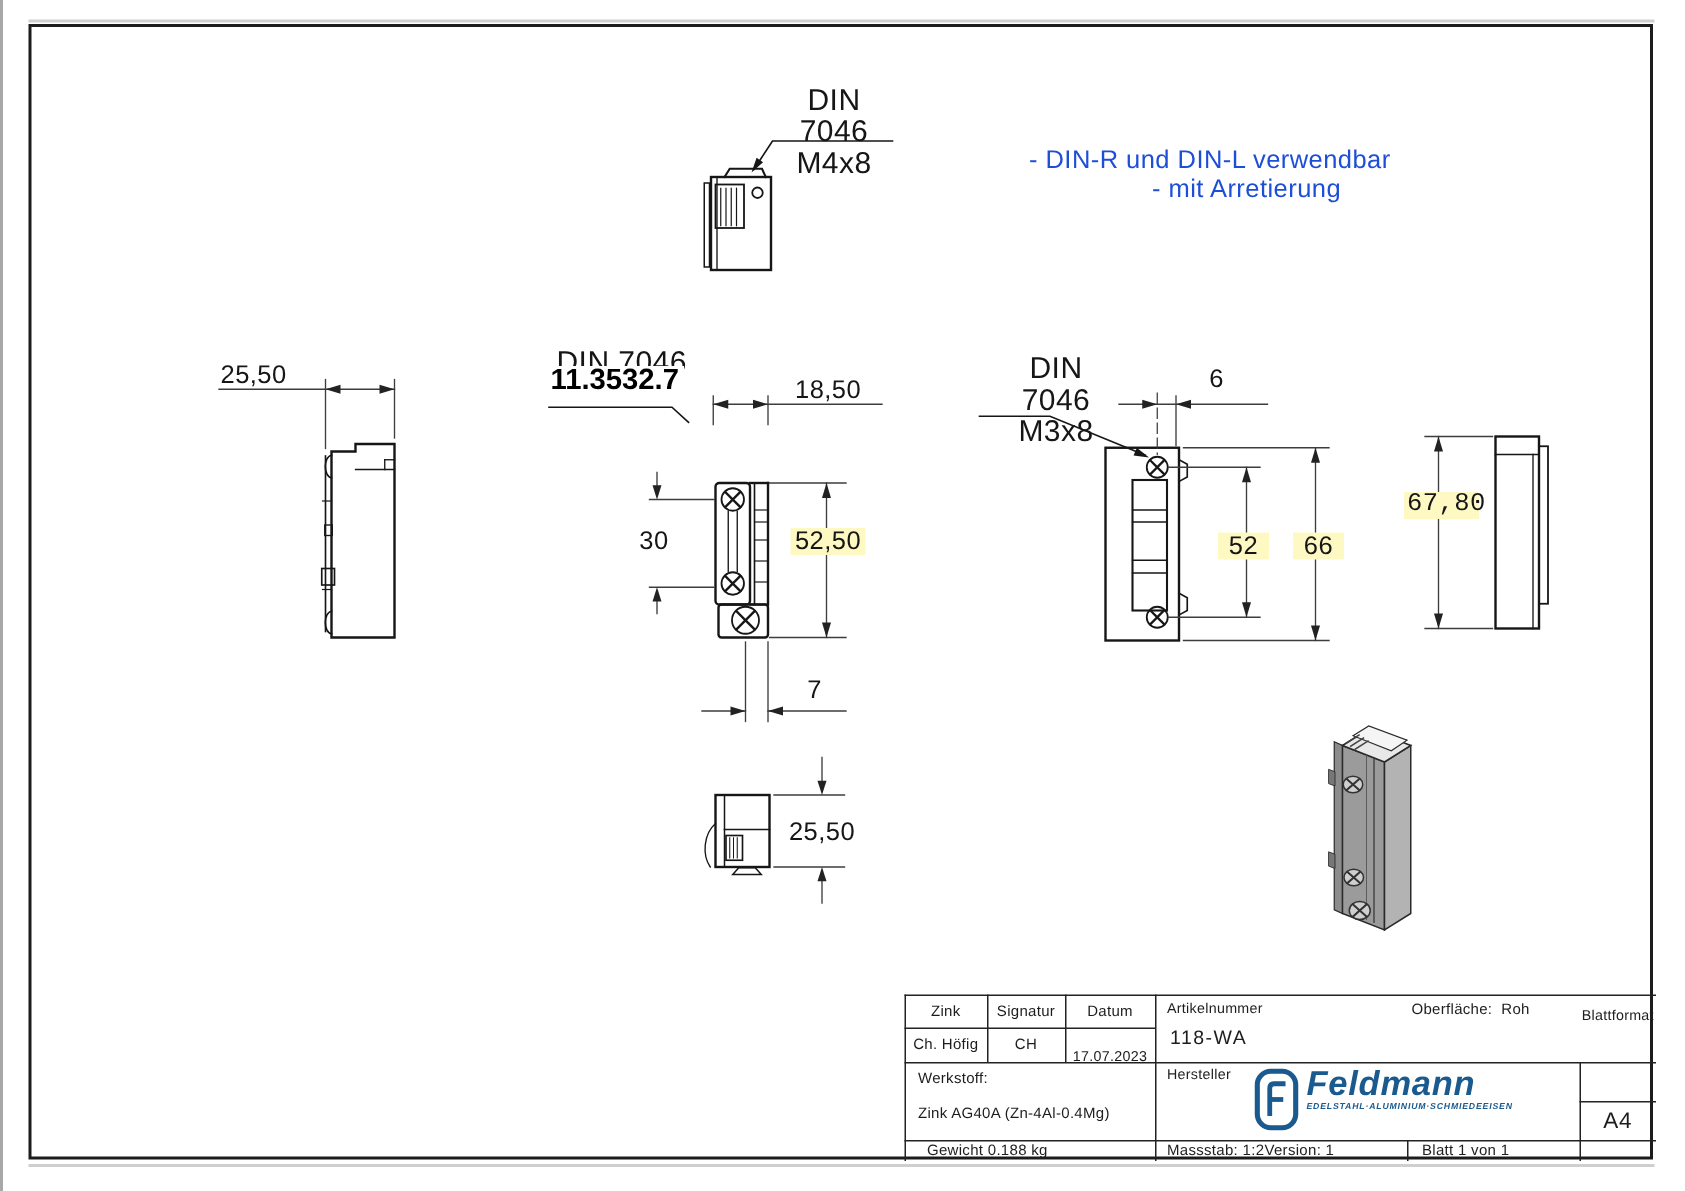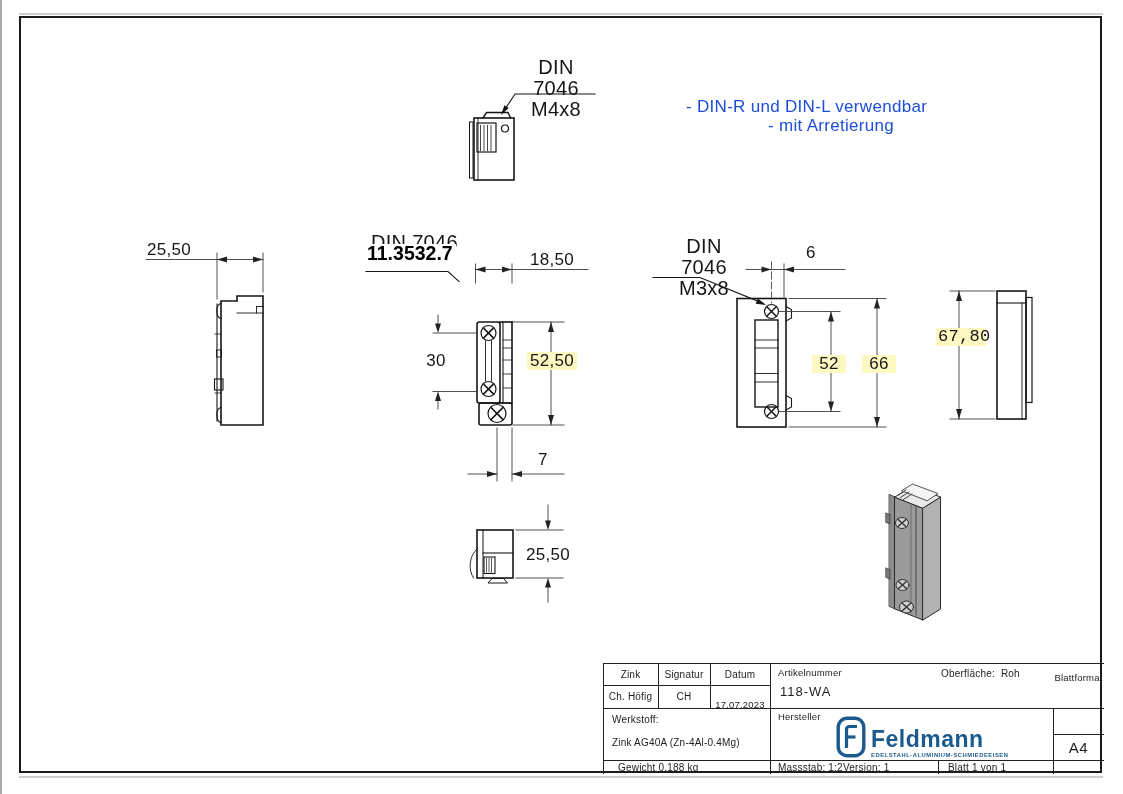--- a/index.html
+++ b/index.html
@@ -19,21 +19,21 @@
   .note{position:absolute;font-size:17px;letter-spacing:.3px;color:#1d4ed8;line-height:1.12;}
   .pn{position:absolute;font-size:19.5px;font-weight:bold;letter-spacing:0;background:#fff;
       padding:0 3px 1px 1px;color:#000;line-height:1;}
   
   .tl{position:absolute;background:#222;}
   .tb-txt{position:absolute;font-size:10px;letter-spacing:.2px;color:#1d1d1d;white-space:nowrap;}
   .tb-small{font-size:9.5px;}
   .tb-cell-c{display:flex;align-items:center;justify-content:center;}
   .artikel{font-size:13px;letter-spacing:1px;}
   .a4{font-size:15px;letter-spacing:.5px;}
-  .logo-wrap{position:absolute;display:flex;align-items:flex-end;gap:5px;}
+  .logo-wrap{position:absolute;display:flex;align-items:flex-start;gap:5px;font-style:italic;}
   .logo-text{display:flex;flex-direction:column;}
   .logo-brand{font-size:23px;font-weight:600;line-height:.95;letter-spacing:.5px;}
   .logo-tag{font-size:5.8px;letter-spacing:.55px;margin-top:1px;font-weight:bold;}
 </style>
 </head>
 <body>
 
 <div id="screen">
 
   <div class="abs shadow-left"></div>

